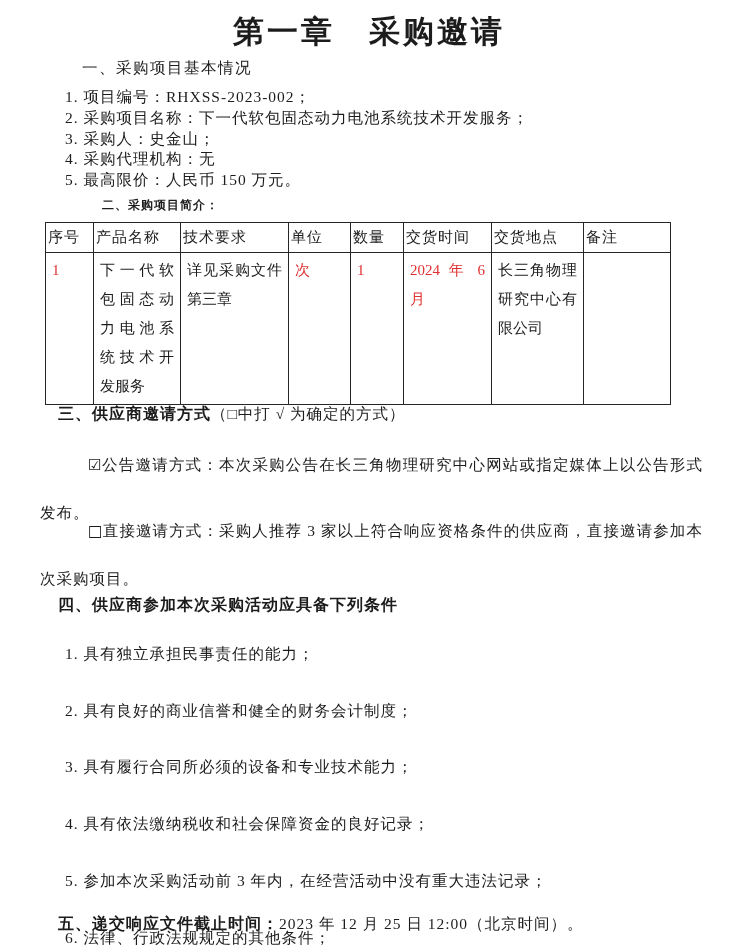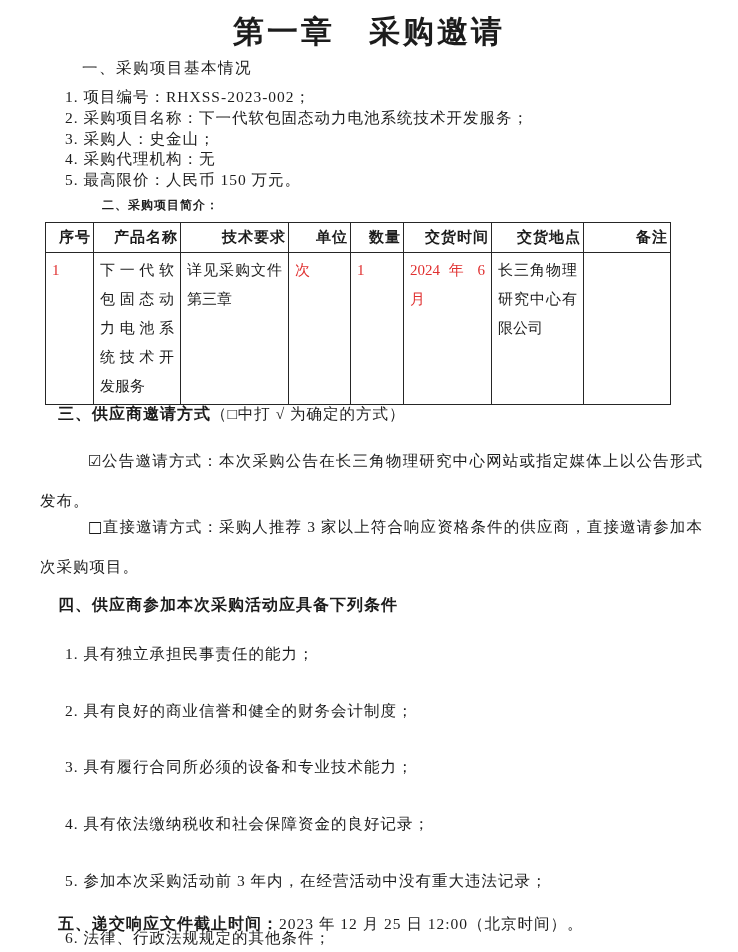--- a/index.html
+++ b/index.html
@@ -15,26 +15,26 @@
   .title {
     top:11px; left:0; width:100%; text-align:center;
     font-size:31px; letter-spacing:3px;
   }
   #s1-heading { top:58px; left:82px; letter-spacing:1.5px; }
   #s1-items   { top:87px; left:65px; line-height:20.8px; }
   #s2-heading { top:197px; left:58px; font-size:12px;margin-left:44px; }
   #tblwrap    { top:222px; left:45px; }
   table { border-collapse:collapse; table-layout:fixed; width:625px; font-size:15px; }
   th,td { border:1px solid var(--border,#262626); }
-  th { height:30px; text-align:right; vertical-align:middle; font-weight:700; letter-spacing:1px; padding:0 2px; }
+  th { height:30px; text-align:left; vertical-align:middle; font-weight:400; letter-spacing:1px; padding:0 2px; }
   td { height:147px; vertical-align:top; padding:3px 6px; line-height:29px; text-align:justify; letter-spacing:0; }
   .red { color:var(--accent-red,#e03131); }
   #s3-heading { top:404px; left:58px; }
   #s3-heading .hei { font-size:16px; }
-  .optpara { left:40px; width:663px; text-indent:48px; line-height:39px; text-align:justify; }
+  .optpara { left:40px; width:663px; text-indent:48px; line-height:47px; text-align:justify; }
   #s3-p1 { top:441px; }
   #s3-p2 { top:507px; }
   .cb { font-family:"DejaVu Sans",sans-serif; letter-spacing:0; }
   #s4-heading { top:577px; left:58px; font-size:16px;margin-top:18px; }
   #s4-list-a { top:612px; left:40px; width:664px; }
   #s4-list-a p { line-height:28.7px; text-indent:25px;margin-top:28px; }
   #s4-list-b { top:789px; left:40px; width:664px; }
   #s4-list-b p { line-height:30px; text-indent:17px; text-align:justify; }
   .ul { text-decoration:underline; text-underline-offset:3px; }
   #s5 { top:909px; left:58px; line-height:30px; }

